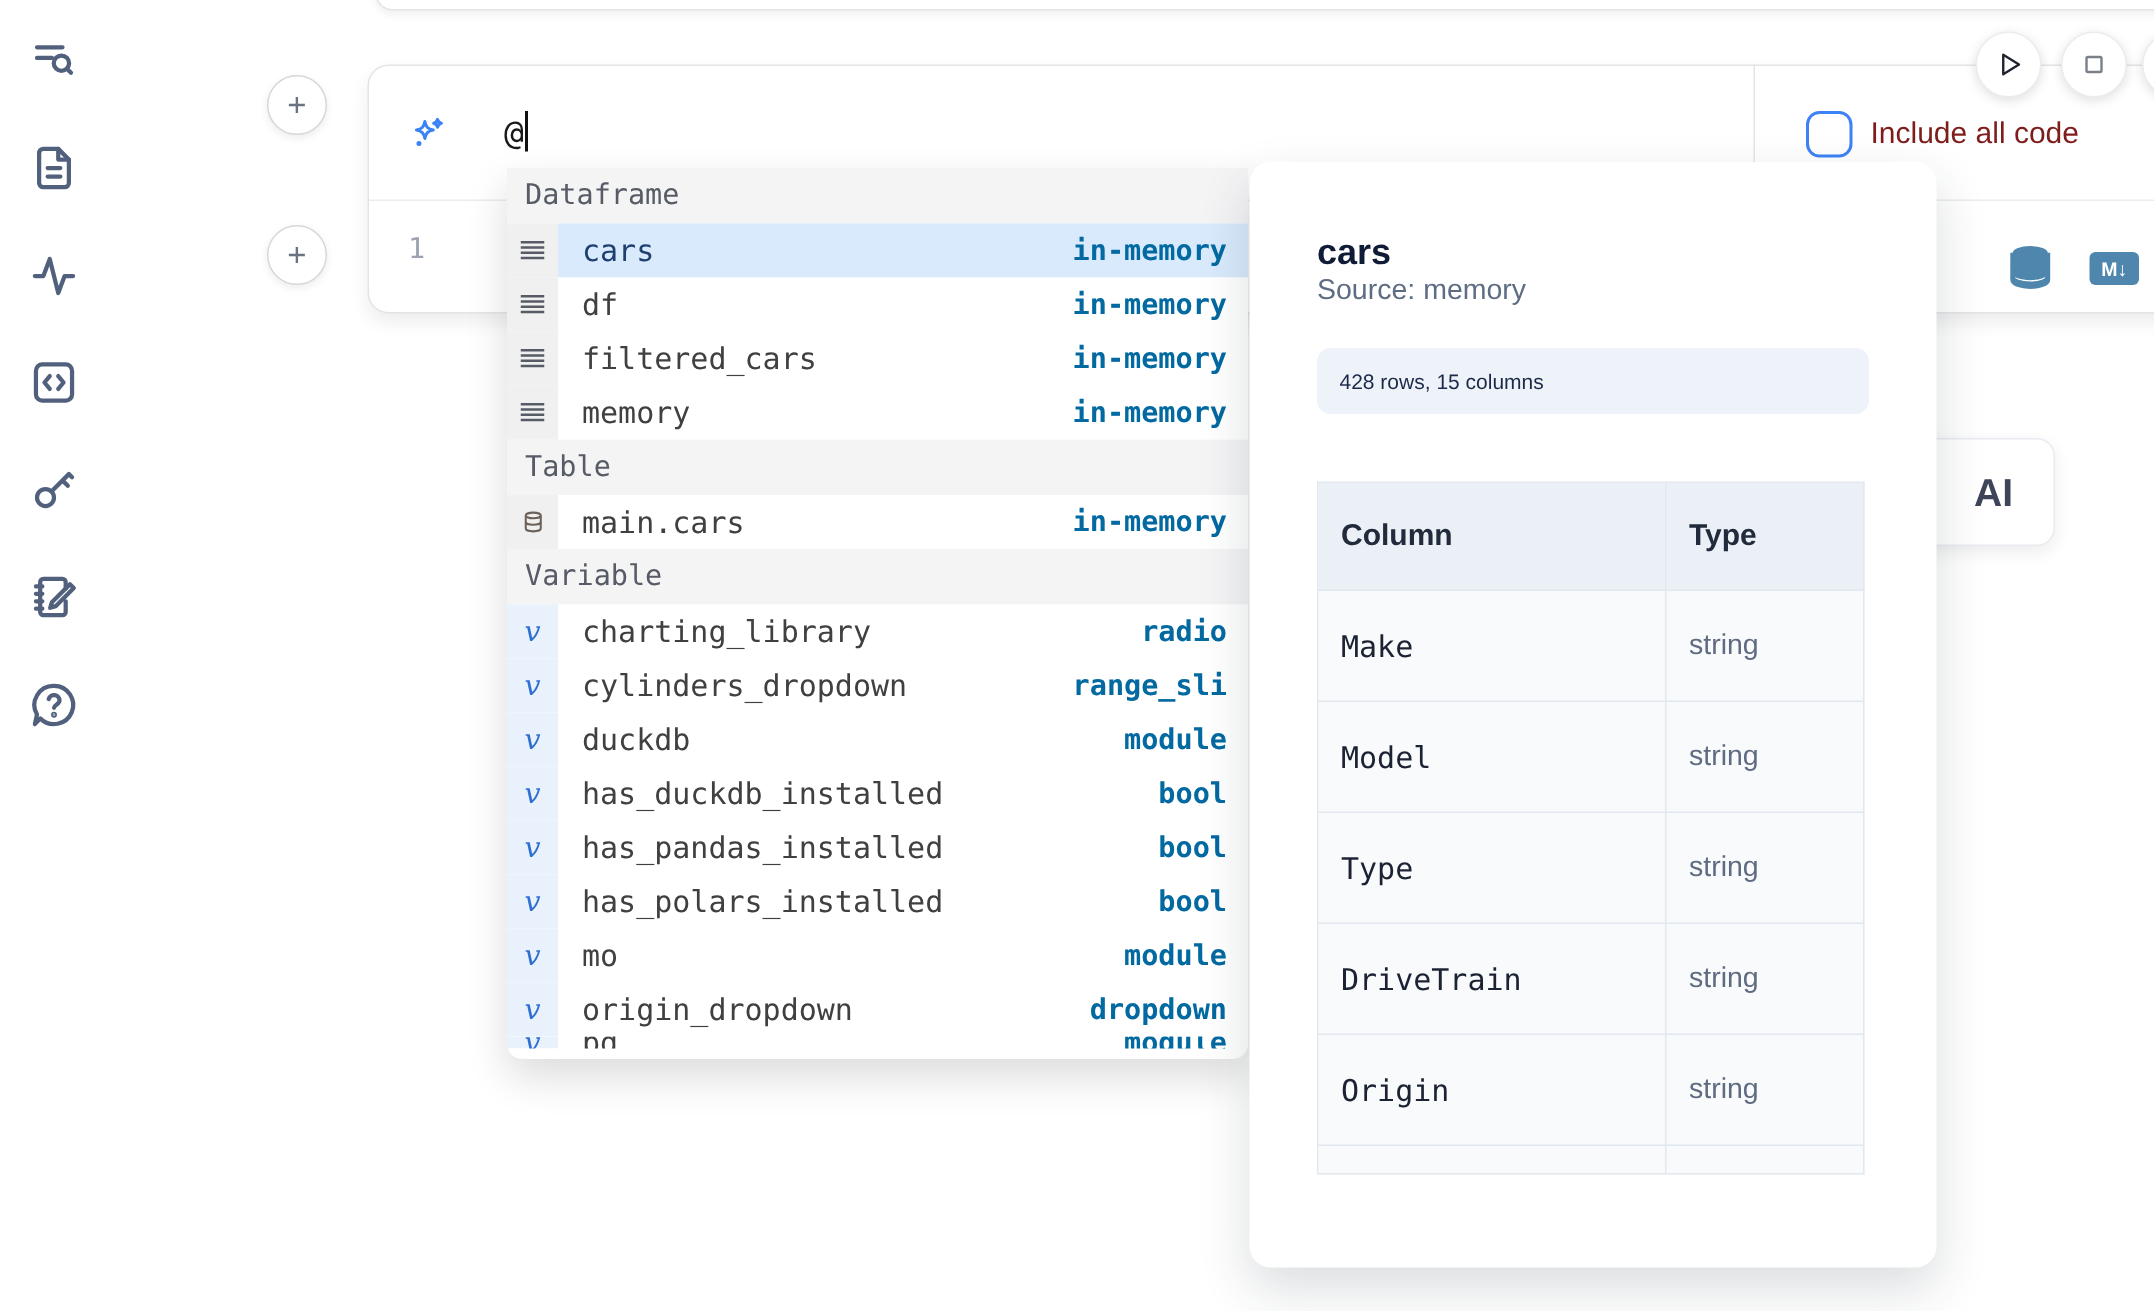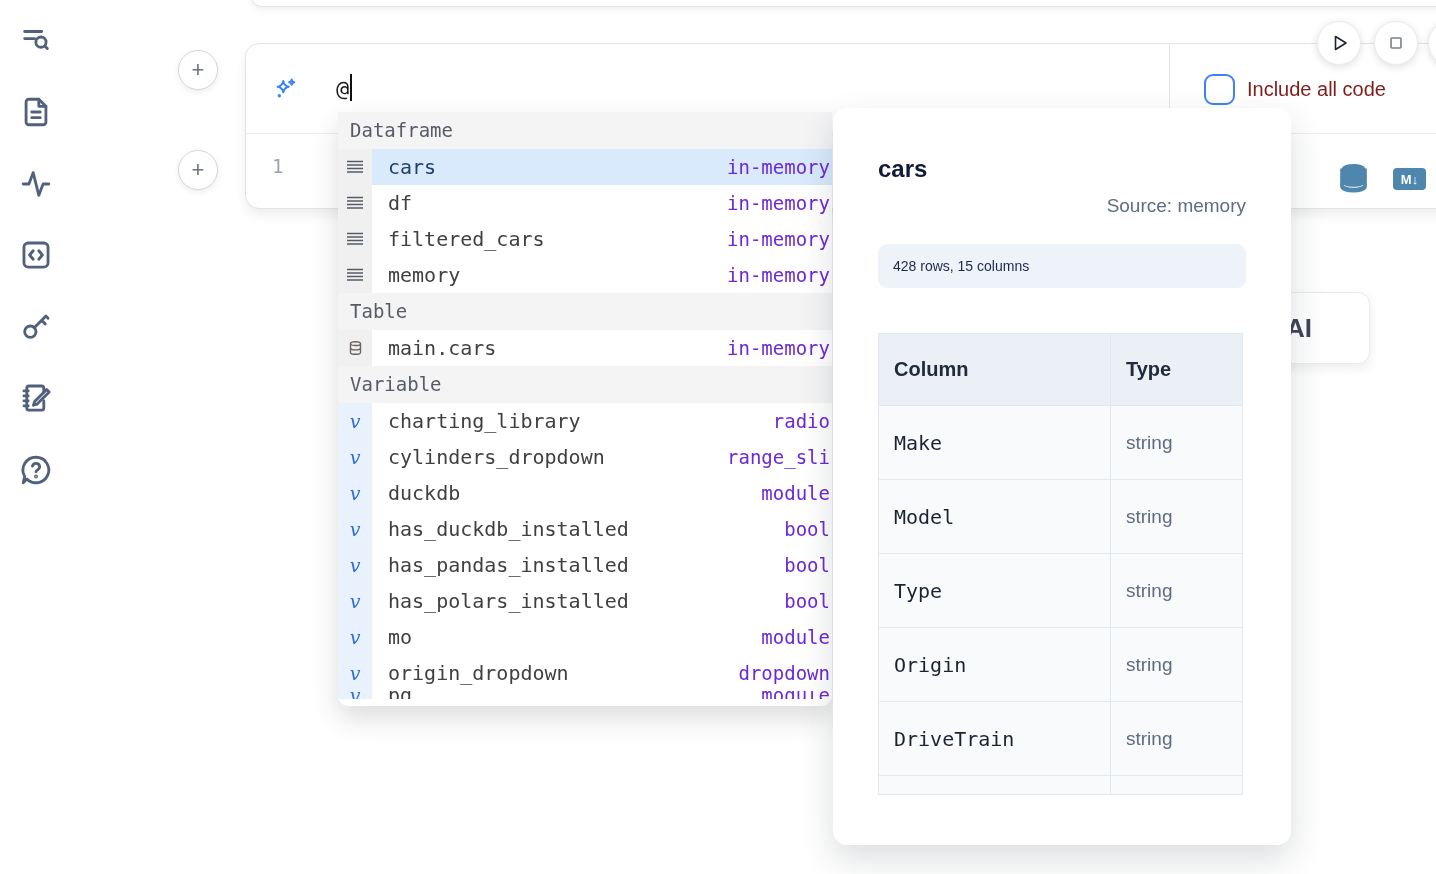--- a/index.html
+++ b/index.html
@@ -53,43 +53,43 @@
     border-radius:0 0 10px 10px; box-shadow:0 12px 28px rgba(0,0,0,.14); overflow:hidden; z-index:20;
     font-family:"DejaVu Sans Mono", monospace; }
   .dd-header { height:37px; background:#f4f4f5; color:#565b66; font-size:19px; line-height:37px; padding-left:12px; }
   .dd-row { display:flex; height:36px; align-items:stretch; cursor:pointer; }
   .dd-gutter { flex:0 0 34px; display:flex; align-items:center; justify-content:center; background:#f0f0f1; }
   .dd-gutter.var { background:#e9f2fc; }
   .dd-main { flex:1; display:flex; align-items:center; background:#fff; }
   .dd-row.selected .dd-main { background:#d8eafc; }
   .dd-name { font-size:20px; color:#404040; padding-left:16px; white-space:nowrap; }
   .dd-row.selected .dd-name { color:#1e3f6f; }
-  .dd-type { margin-left:auto; font-size:19px; color:#6d28d9; padding-right:2px; white-space:nowrap; }
+  .dd-type { margin-left:auto; font-size:19px; color:#0369a1; padding-right:14px; white-space:nowrap;font-weight:bold; }
   .dd-vchar { font-family:"DejaVu Serif", serif; font-style:italic; font-size:19px; color:#2f6fd0; }
   .dd-row.partial { height:8px; overflow:hidden; }
 
   
   .panel { position:absolute; left:833px; top:108px; width:458px; height:737px; background:#fff;
     border-radius:14px; box-shadow:0 14px 34px rgba(30,41,59,.16); z-index:30; padding:47px 45px 0 45px; overflow:hidden; }
   .panel-title { font-size:24px; font-weight:bold; color:#101b38; }
-  .panel-source { margin-top:12px; font-size:19px; color:#5e6c84;text-align:right; }
+  .panel-source { font-size:19px; color:#5e6c84; }
   .panel-badge { margin-top:27px; background:#eef2f9; border-radius:9px; height:44px; display:flex;
     align-items:center; padding-left:15px; font-size:14px; color:#1c2a4a; }
   .panel-table { margin-top:45px; width:365px; border-collapse:collapse; }
   .panel-table th { background:#eaf0f6; font-weight:bold; font-size:20px; color:#212b3b; text-align:left;
     height:72px; padding-left:15px; border:1px solid #e2e8f0; }
   .panel-table td { background:#f8fafc; height:74px; border:1px solid #e2e8f0; padding-left:15px;margin-left:44px; }
   .panel-table td.colname { font-family:"DejaVu Sans Mono", monospace; font-size:20px; color:#1b2333; width:232px; }
   .panel-table td.coltype { font-size:19px; color:#5f6b80; }
   .panel-table tr.partial td { height:19px; }
 
   
   .ai-btn { position:absolute; left:1240px; top:292px; width:130px; height:72px; background:#fff;
     border:1px solid #e9ebf1; border-radius:12px; box-shadow:0 4px 12px rgba(0,0,0,.08); z-index:5;
-    display:flex; align-items:center; justify-content:center; padding-right:27px; cursor:pointer; }
+    display:flex; align-items:center; justify-content:space-between; padding-right:27px; cursor:pointer; }
   .ai-btn .clip-bar { width:5px; height:26px; background:#3e4558; margin-right:10px; border-radius:1px; }
   .ai-btn .ai-label { font-size:26px; font-weight:bold; color:#3e4558; }
 </style>
 </head>
 <body>
 
 <div class="canvas">
 
   <aside class="sidebar">
     <div class="side-icon" style="top:23px">
@@ -355,25 +355,25 @@
           </tr>
           <tr>
             <td class="colname">Model</td>
             <td class="coltype">string</td>
           </tr>
           <tr>
             <td class="colname">Type</td>
             <td class="coltype">string</td>
           </tr>
           <tr>
+            <td class="colname">DriveTrain</td>
+            <td class="coltype">string</td>
+          </tr>
+          <tr>
             <td class="colname">Origin</td>
-            <td class="coltype">string</td>
-          </tr>
-          <tr>
-            <td class="colname">DriveTrain</td>
             <td class="coltype">string</td>
           </tr>
           <tr class="partial">
             <td class="colname"></td>
             <td class="coltype"></td>
           </tr>
         </tbody>
     </table>
   </div>
 

